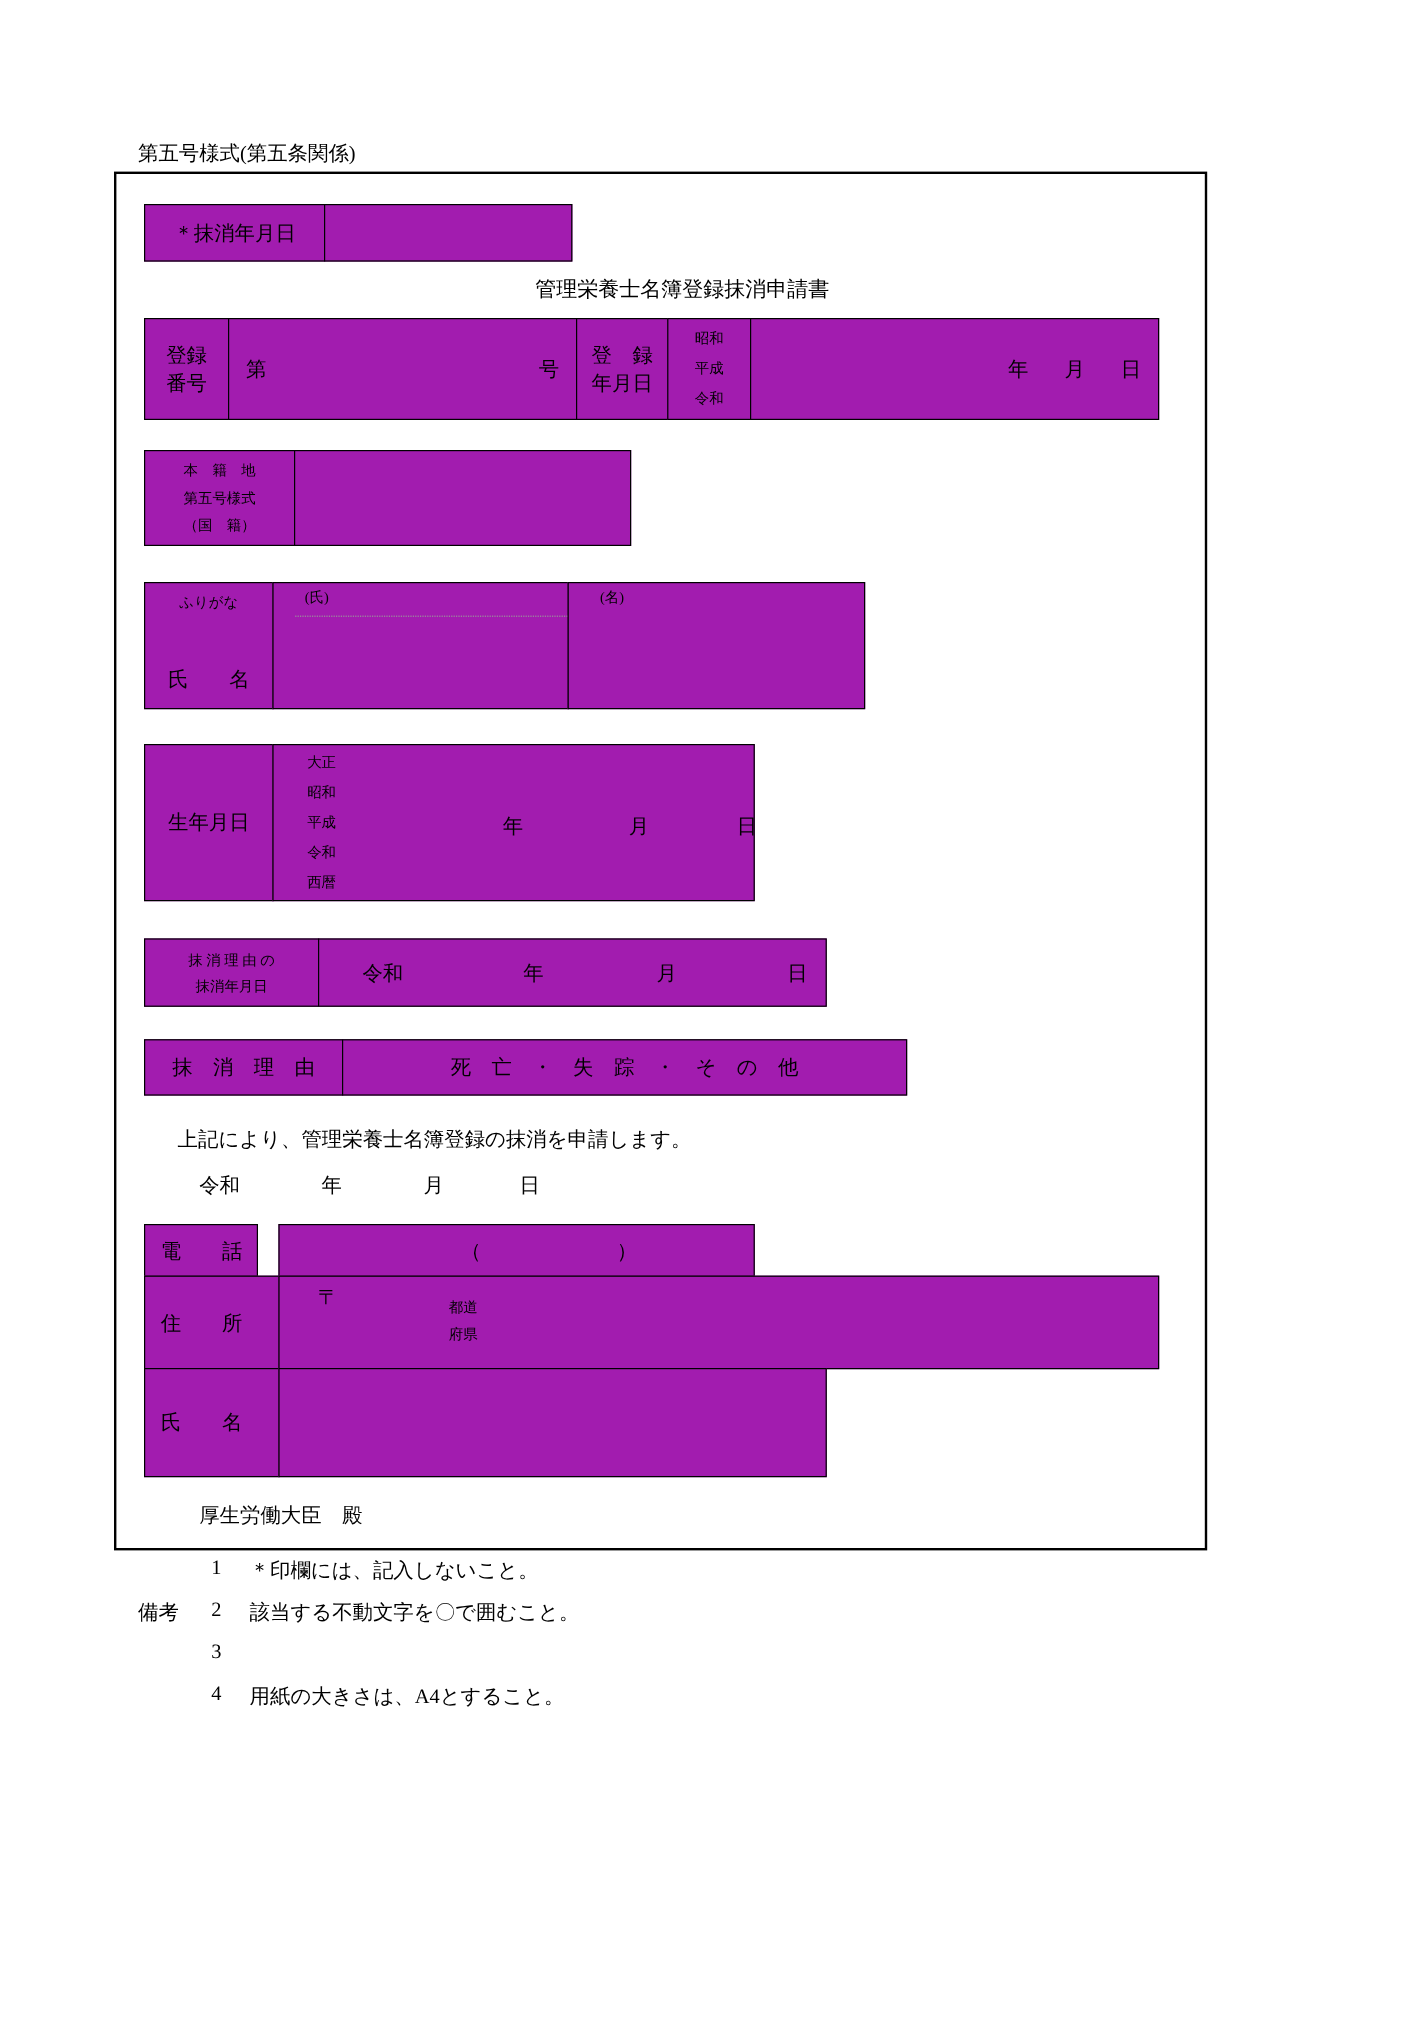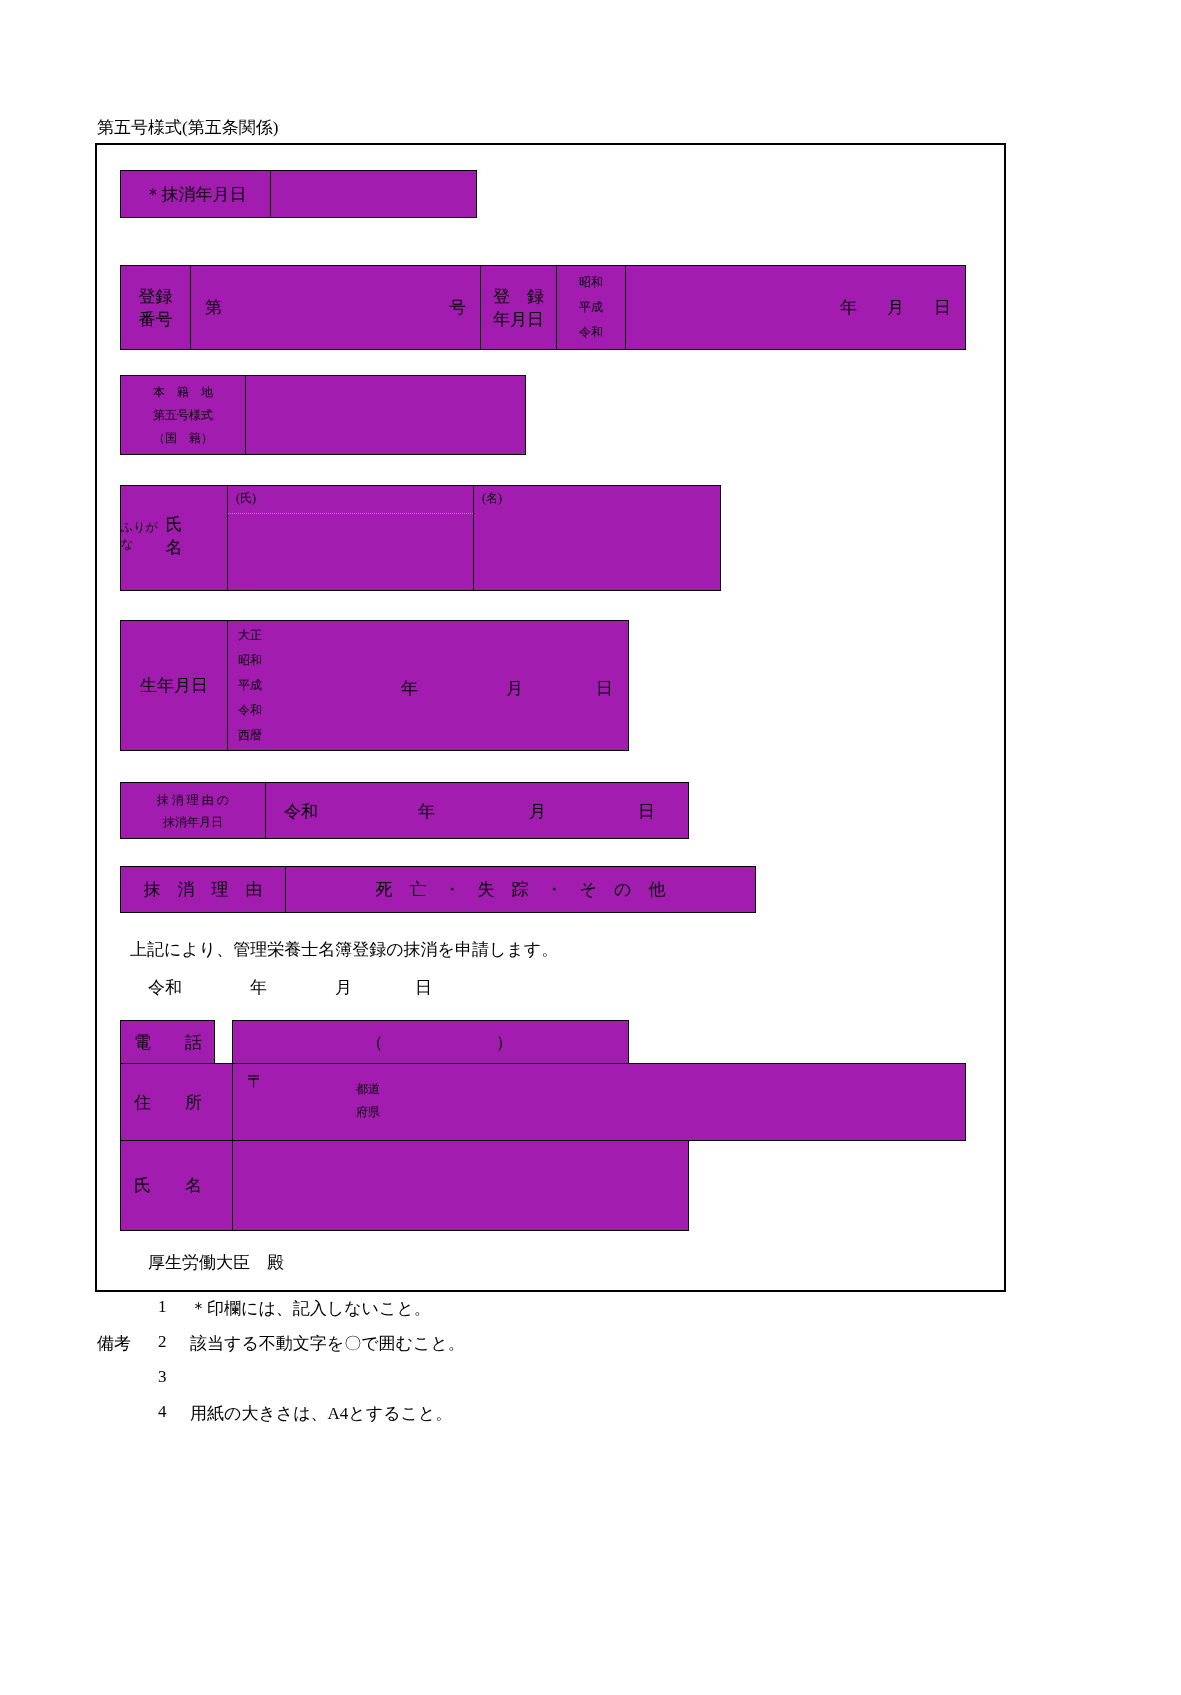--- a/index.html
+++ b/index.html
@@ -1,41 +1,42 @@
 <!DOCTYPE html>
 <html><head>
 <meta charset="utf-8">
 <style>
   html,body { margin:0; padding:0; background:#e8e8e8; }
   .page {
     position:relative; width:1181px; height:1695px; background:#ffffff;
     font-family:"Liberation Serif","DejaVu Serif",serif;
     color:#000; font-size:17px; margin:0 auto; overflow:hidden;
   }
-  .abs { position:absolute; }
+  .abs { position:absolute;margin-left:18px; }
   .cell { position:absolute; border:1px solid #000; box-sizing:border-box; background:#a21caf; }
   .center { display:flex; align-items:center; justify-content:center; text-align:center; }
   .pre { white-space:pre-line; }
   .outer { position:absolute; border:2px solid #000; box-sizing:border-box; }
   .sm { font-size:12px; }
 </style>
 </head>
 <body>
 
 <div class="page">
 
   <div class="abs" style="left:97px;top:116px">第五号様式(第五条関係)</div>
 
   <div class="outer" style="left:95px;top:143px;width:911px;height:1149px"></div>
 
   <div class="cell center" style="left:120px;top:170px;width:151px;height:48px">
     <span>＊抹消年月日</span>
   </div>
   <div class="cell" style="left:270px;top:170px;width:207px;height:48px"></div>
 
+  <div class="abs" style="left:95px;top:229px;width:911px;text-align:center;font-size:17.5px">管理栄養士名簿登録抹消申請書</div>
 
   <div class="cell center" style="left:120px;top:265px;width:71px;height:85px">
     <span class="pre">登録
 番号</span>
   </div>
   <div class="cell" style="left:190px;top:265px;width:291px;height:85px;display:flex;align-items:center;justify-content:space-between;padding:0 14px">
     <span>第</span>
     <span>号</span>
   </div>
   <div class="cell center" style="left:480px;top:265px;width:77px;height:85px">
@@ -53,21 +54,21 @@
     <span>日</span>
   </div>
 
   <div class="cell center sm" style="left:120px;top:375px;width:126px;height:80px;line-height:23px">
     <span class="pre">本　籍　地
 第五号様式
 （国　籍）</span>
   </div>
   <div class="cell" style="left:245px;top:375px;width:281px;height:80px"></div>
 
-  <div class="cell" style="left:120px;top:485px;width:108px;height:106px;display:flex;flex-direction:row;justify-content:space-between;align-items:center;padding:8px 0 12px 0">
+  <div class="cell" style="left:120px;top:485px;width:108px;height:106px;display:flex;flex-direction:column;justify-content:space-between;align-items:center;padding:8px 0 12px 0">
     <span class="sm">ふりがな</span>
     <span>氏　　名</span>
   </div>
   <div class="cell" style="left:227px;top:485px;width:247px;height:106px">
     <span class="sm abs" style="left:8px;top:4px">(氏)</span>
     <div class="abs" style="left:0;right:0;top:27px;border-bottom:1px dotted #999"></div>
   </div>
   <div class="cell" style="left:473px;top:485px;width:248px;height:106px">
     <span class="sm abs" style="left:8px;top:4px">(名)</span>
   </div>

